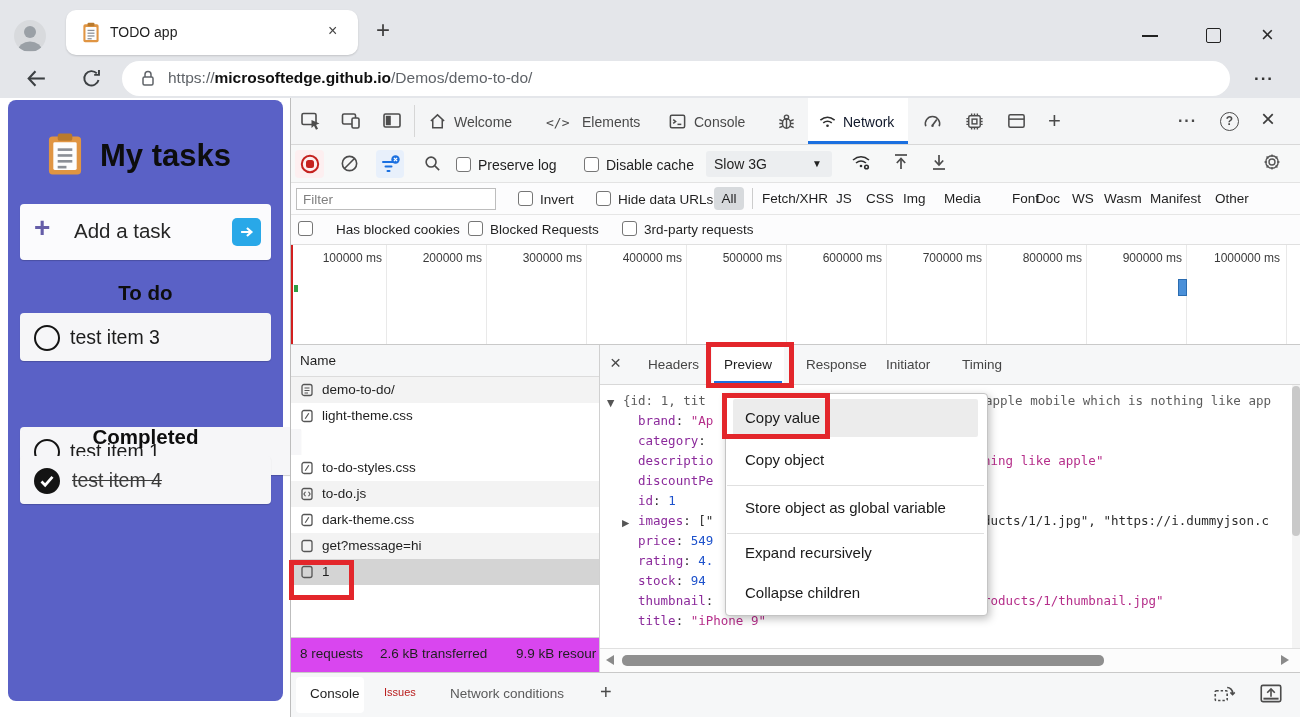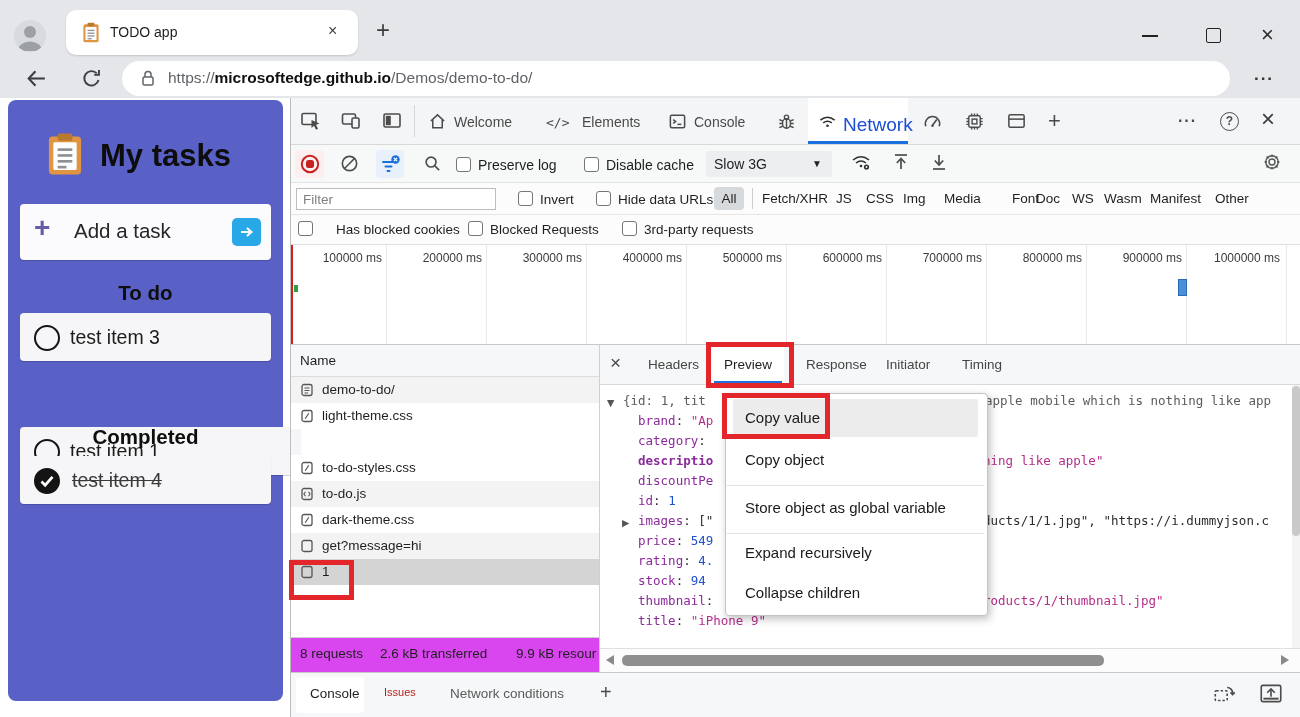--- a/index.html
+++ b/index.html
@@ -194,21 +194,21 @@
       <path d="M11 9 V18"></path>
       <path d="M3.5 9 L7 10.5 M3.5 13 H6.8 M3.5 17.5 L7 16 M18.5 9 L15 10.5 M18.5 13 H15.2 M18.5 17.5 L15 16"></path>
     </svg>
 
   <div class="abs" style="left:808px;top:98px;width:100px;height:46px;background:#fff;">
     <svg class="abs" style="left:10px;top:14px;" width="19" height="19" viewBox="0 0 20 20" fill="none" stroke="#2f2f2f" stroke-width="1.7">
         <path d="M2.5 8.5 Q10 2.5 17.5 8.5"></path>
         <path d="M5.5 11.5 Q10 8 14.5 11.5"></path>
         <circle cx="10" cy="14.5" r="1.4" fill="#2f2f2f" stroke="none"></circle>
       </svg>
-    <span class="txt" style="left:35px;top:16px;font-size:19px;color:#1d4ed8;">Network</span>
+    <span class="txt" style="left:35px;top:16px;font-size:14px;color:#0f172a;">Network</span>
     <div class="abs" style="left:0;top:43px;width:100px;height:3px;background:#1b70e0;"></div>
   </div>
 
   <svg class="abs" style="left:922px;top:111px;" width="21" height="21" viewBox="0 0 22 22" fill="none" stroke="#4c4c4c" stroke-width="1.6">
       <path d="M4 16 a7.5 7.5 0 1 1 14 0"></path>
       <path d="M11 15 L15.5 9" stroke-width="1.8"></path>
       <circle cx="11" cy="15.5" r="1.3" fill="#4c4c4c" stroke="none"></circle>
     </svg>
   <svg class="abs" style="left:964px;top:111px;" width="21" height="21" viewBox="0 0 22 22" fill="none" stroke="#4c4c4c" stroke-width="1.5">
       <rect x="5" y="5" width="12" height="12" rx="1.5"></rect>
@@ -417,21 +417,21 @@
   <span class="txt" style="left:886px;top:357px;font-size:13.5px;color:#454545;">Initiator</span>
   <span class="txt" style="left:962px;top:357px;font-size:13.5px;color:#454545;">Timing</span>
 
   <div>
     <span class="txt parrow" style="left:607px;top:397px;">▼</span>
     <span class="txt mono pgray" style="left:623px;top:393px;">{id: 1, tit</span>
     <span class="txt mono pgray" style="left:985px;top:393px;">apple mobile which is nothing like app</span>
 
     <span class="txt mono" style="left:638px;top:413px;"><span class="pk">brand</span><span class="pdim">: </span><span class="pstr">"Ap</span></span>
     <span class="txt mono" style="left:638px;top:433px;"><span class="pk">category</span><span class="pdim">:</span></span>
-    <span class="txt mono" style="left:638px;top:453px;font-weight:bold;"><span class="pk">descriptio</span></span>
+    <span class="txt mono" style="left:638px;top:453px;"><span class="pk">descriptio</span></span>
     <span class="txt mono pstr" style="left:983px;top:453px;">ning like apple"</span>
     <span class="txt mono" style="left:638px;top:473px;"><span class="pk">discountPe</span></span>
     <span class="txt mono" style="left:638px;top:493px;"><span class="pk">id</span><span class="pdim">: </span><span class="pnum">1</span></span>
     <span class="txt parrow" style="left:622px;top:517px;">▶</span>
     <span class="txt mono" style="left:638px;top:513px;"><span class="pk">images</span><span class="pdim">: </span><span class="pdim">["</span></span>
     <span class="txt mono pdim" style="left:983px;top:513px;">ducts/1/1.jpg", "https://i.dummyjson.c</span>
     <span class="txt mono" style="left:638px;top:533px;"><span class="pk">price</span><span class="pdim">: </span><span class="pnum">549</span></span>
     <span class="txt mono" style="left:638px;top:553px;"><span class="pk">rating</span><span class="pdim">: </span><span class="pnum">4.</span></span>
     <span class="txt mono" style="left:638px;top:573px;"><span class="pk">stock</span><span class="pdim">: </span><span class="pnum">94</span></span>
     <span class="txt mono" style="left:638px;top:593px;"><span class="pk">thumbnail</span><span class="pdim">:</span></span>

